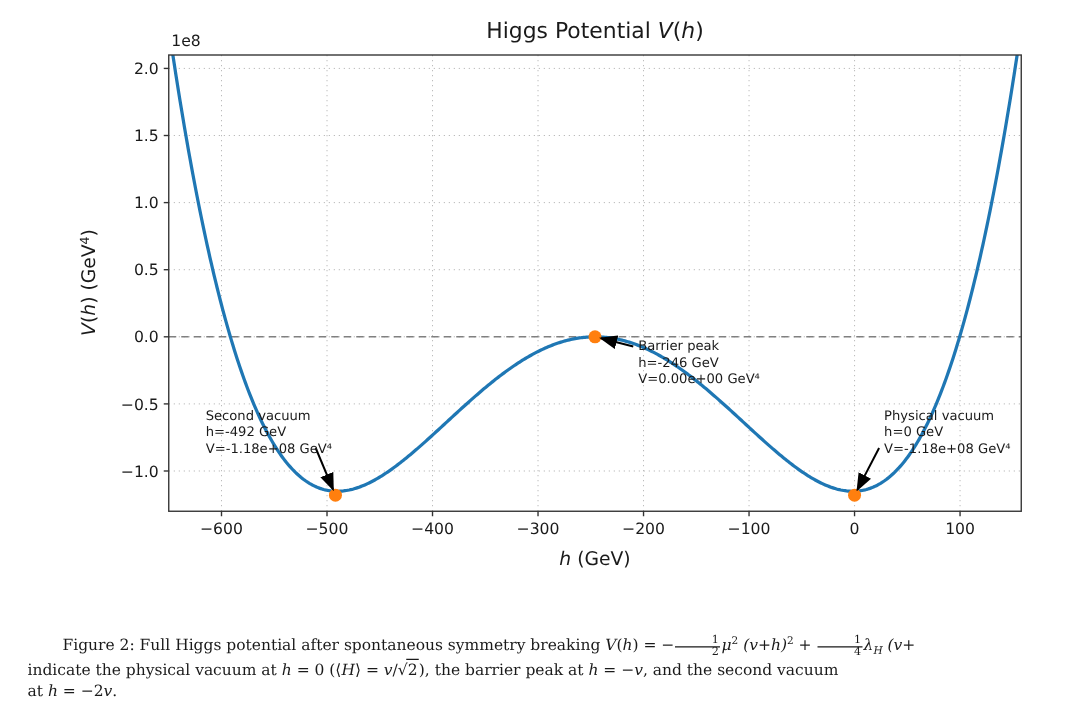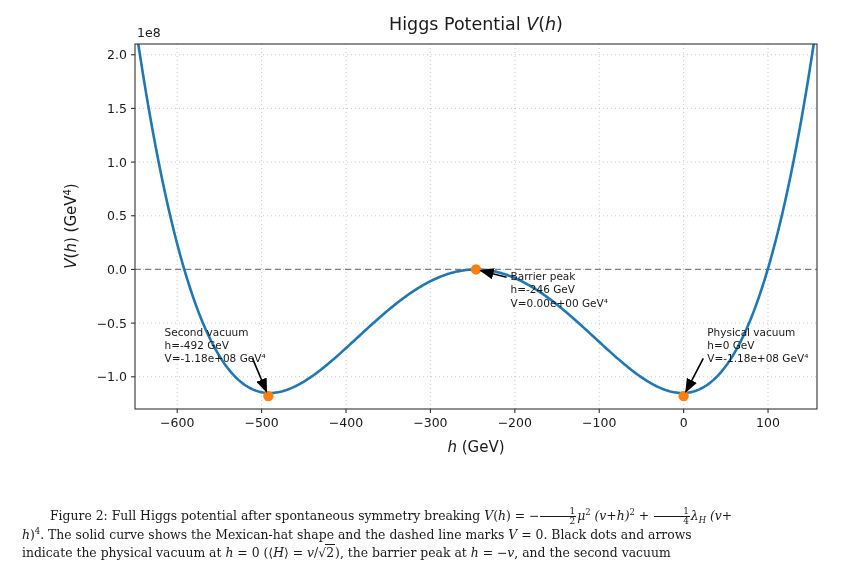--- a/index.html
+++ b/index.html
@@ -138,18 +138,18 @@
         <polygon points="0 0, 9 3.5, 0 7" fill="#000000"></polygon>
       </marker>
     </defs>
   </svg>
 
 <div id="caption-block">
   <div class="ln l1">
     <span>Figure 2:</span><span> Full Higgs potential after spontaneous symmetry breaking </span><span class="math"><span class="it">V</span><span>(</span><span class="it">h</span><span>)</span><span> = </span><span>−</span><span class="frac"><span class="num">1</span><span class="den">2</span></span><span class="it">μ</span><sup>2</sup> <span class="it">(v+h)</span><sup>2</sup><span> + </span><span class="frac"><span class="num">1</span><span class="den">4</span></span><span class="it">λ</span><sub class="it">H</sub> <span class="it">(v+</span></span>
   </div>
   <div class="ln">
-    <span class="math it">h</span><span class="math">)</span><sup>4</sup><span>. The solid curve shows the Mexican-hat shape and the dashed line marks </span><span class="math it">V</span><span class="math"> = 0</span><span>. Black dots and arrows</span>
+    <span>indicate the physical vacuum at </span><span class="math it">h</span><span class="math"> = 0 (</span><span class="math">⟨</span><span class="math it">H</span><span class="math">⟩</span><span class="math"> = </span><span class="math it">v</span><span class="math">/</span><span class="math">√</span><span class="math sqrt">2</span><span>), the barrier peak at </span><span class="math it">h</span><span class="math"> = −</span><span class="math it">v</span><span>, and the second vacuum</span>
   </div>
   <div class="ln">
-    <span>indicate the physical vacuum at </span><span class="math it">h</span><span class="math"> = 0 (</span><span class="math">⟨</span><span class="math it">H</span><span class="math">⟩</span><span class="math"> = </span><span class="math it">v</span><span class="math">/</span><span class="math">√</span><span class="math sqrt">2</span><span>), the barrier peak at </span><span class="math it">h</span><span class="math"> = −</span><span class="math it">v</span><span>, and the second vacuum</span>
+    <span>at </span><span class="math it">h</span><span class="math"> = −2</span><span class="math it">v</span><span>.</span>
   </div>
 </div>
 
 </body></html>

